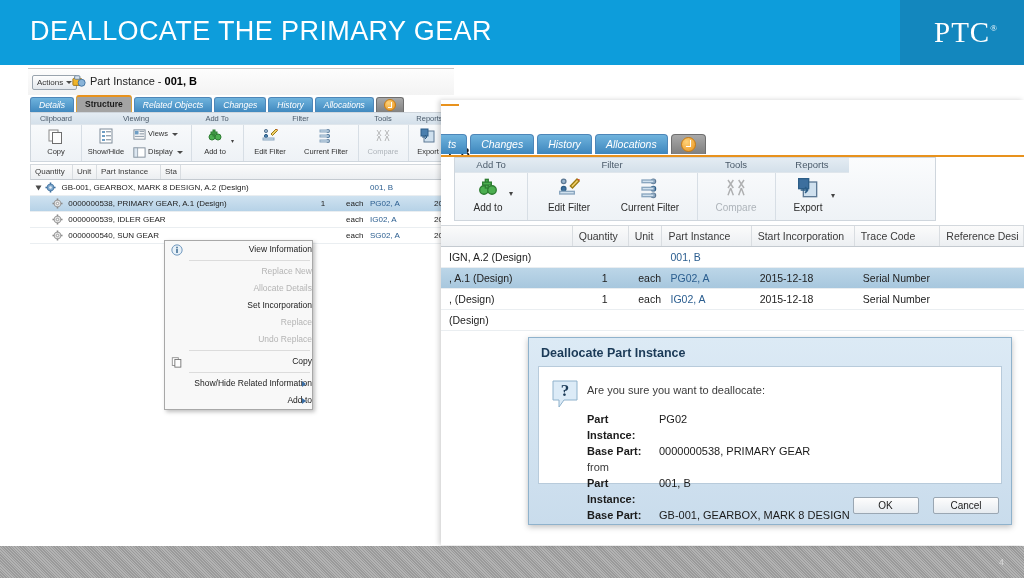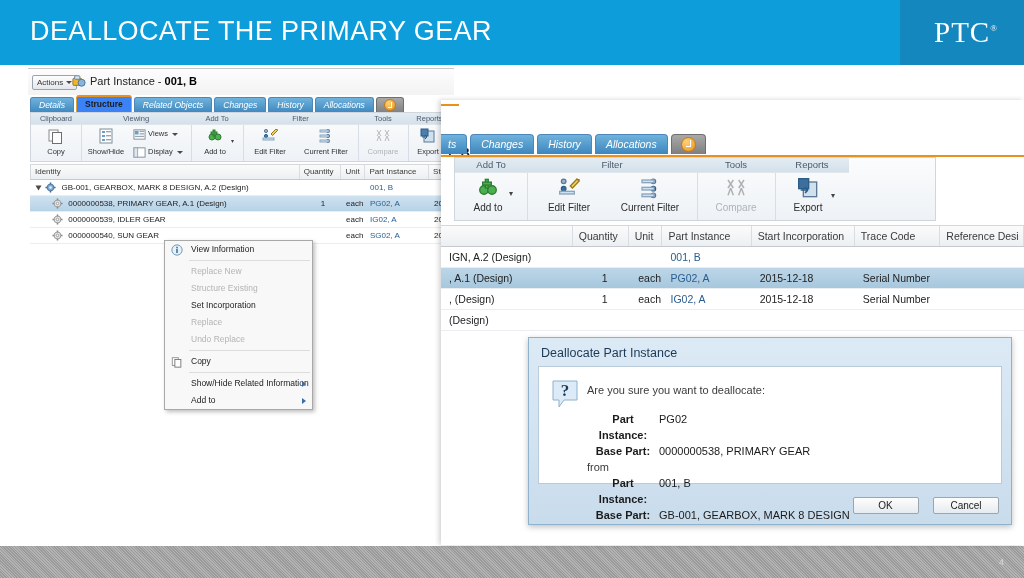--- a/index.html
+++ b/index.html
@@ -67,21 +67,21 @@
   .tab{
     position:relative;display:inline-block;height:15px;line-height:15px;
     padding:0 8px;margin-right:2px;font-size:8.5px;font-style:italic;
     color:#ffffff;border:1px solid #4d86b8;border-bottom:none;
     border-radius:3px 3px 0 0;
     background:linear-gradient(#6fb3dd,#3d86bd);
     vertical-align:bottom;white-space:nowrap;
   }
   .tab.active{
     color:#1b1b1b;font-style:normal;font-weight:bold;
-    background:#3b82f6;border:1px solid #d8a23c;border-bottom:none;
+    background:#a3a3a3;border:1px solid #d8a23c;border-bottom:none;
     border-top:2px solid #e8921d;height:16px;line-height:15px;
   }
   .tab.icon-tab{
     padding:0 7px;background:linear-gradient(#a9a9a9,#7f7f7f);border-color:#6f6f6f;
   }
   .tab-dot{
     display:inline-block;width:10px;height:10px;border-radius:50%;
     background:radial-gradient(circle at 35% 30%,#ffd37a,#e8921d);
     border:1px solid #c97b10;vertical-align:middle;position:relative;top:-1px;
   }
@@ -126,21 +126,21 @@
     border-bottom:3.5px solid transparent;border-left:5px solid #4a4a4a;
     margin-right:2px;vertical-align:middle;transform:rotate(90deg);}
 
   
   .ctxmenu{
     position:absolute;left:164px;top:240px;width:147px;
     background:#f8f8f8;border:1px solid #a8a8a8;
     box-shadow:2px 2px 4px rgba(0,0,0,.25);
     font-size:8.5px;color:#1b1b1b;
   }
-  .ctxmenu .mi{height:17px;line-height:17px;padding-left:26px;position:relative;white-space:nowrap;}
+  .ctxmenu .mi{height:17px;line-height:17px;padding-left:26px;position:relative;white-space:nowrap;text-align:right;}
   .ctxmenu .mi.dis{color:#b4b4b4;}
   .ctxmenu .mi.hl{
     background:linear-gradient(#f2f7fc,#dfeaf6);
     border:1px solid #a3c4e0;border-radius:2px;margin:0 1px;height:15px;line-height:15px;
     padding-left:25px;
   }
   .ctxmenu .sep{height:1px;background:#dcdcdc;margin:2px 2px 2px 24px;}
   .ctxmenu .arr{position:absolute;right:6px;top:6px;width:0;height:0;
     border-top:3px solid transparent;border-bottom:3px solid transparent;border-left:4px solid #3a6ea5;}
   .mi-ic{position:absolute;left:6px;top:3px;width:12px;height:12px;}
@@ -197,29 +197,29 @@
   .fg-td{font-size:10.5px;color:#222;line-height:20px;padding-left:8px;
     overflow:hidden;white-space:nowrap;box-sizing:border-box;}
   .fg-td.link{color:#2a5d8f;}
 
   
   .dialog{
     position:absolute;left:528px;top:337px;width:482px;height:186px;
     background:linear-gradient(#dceaf5,#c9dcec);
     border:1px solid #8fb2cc;box-shadow:0 2px 6px rgba(0,0,0,.25);
   }
-  .dlg-title{position:absolute;left:12px;top:8px;font-size:12.5px;font-weight:normal;color:#1b3a57;}
+  .dlg-title{position:absolute;left:12px;top:8px;font-size:12.5px;font-weight:bold;color:#1b3a57;}
   .dlg-body{
     position:absolute;left:9px;top:28px;width:462px;height:116px;
     background:#ffffff;border:1px solid #b8cbdb;
   }
   .qmark{position:absolute;left:12px;top:12px;width:28px;height:30px;}
   .dlg-q{position:absolute;left:48px;top:17px;font-size:11px;color:#3b3b3b;}
   .dlg-grid{position:absolute;left:48px;top:44px;font-size:11px;color:#1b1b1b;}
-  .dlg-row{display:flex;line-height:16px;text-align:center;}
+  .dlg-row{display:flex;line-height:16px;}
   .dlg-lbl{width:72px;font-weight:bold;}
   .dlg-val{white-space:nowrap;}
   .dlg-from{line-height:16px;color:#3b3b3b;}
   .dlg-btns{position:absolute;right:12px;bottom:10px;}
   .dlg-btn{
     display:inline-block;width:64px;height:15px;line-height:15px;text-align:center;
     font-size:10px;color:#1b1b1b;margin-left:10px;
     border:1px solid #9aa7b3;border-radius:2px;
     background:linear-gradient(#fdfdfd,#e6ebf0);
   }
@@ -391,21 +391,20 @@
           </span>
           <span class="lbl">Export</span>
         </div>
         <span class="rsplit" style="left:34px;top:12px;">▾</span>
       </div>
     </div>
   </div>
 
   <div class="tbl">
     <div class="th-row">
-      <div class="th" style="width:270px;">Identity</div>
       <div class="th" style="width:42px;">Quantity</div>
       <div class="th" style="width:24px;">Unit</div>
       <div class="th" style="width:64px;">Part Instance</div>
       <div class="th" style="width:20px;">Sta</div>
     </div>
 
     <div class="tr">
       <div class="td" style="width:270px;padding-left:6px;">
         <span class="tri"></span>
         <svg class="gear-ic" viewBox="0 0 14 14">
@@ -484,21 +483,21 @@
   <div class="mi">
     <svg class="mi-ic" viewBox="0 0 14 14">
         <circle cx="7" cy="7" r="6" fill="#e8f1f8" stroke="#5c8ab4"></circle>
         <rect x="6.2" y="5.5" width="1.6" height="5" fill="#2c5d87"></rect>
         <rect x="6.2" y="3.2" width="1.6" height="1.6" fill="#2c5d87"></rect>
       </svg>
     <span>View Information</span>
   </div>
   <div class="sep"></div>
   <div class="mi dis"><span>Replace New</span></div>
-  <div class="mi dis"><span>Structure Existing</span></div>
+  <div class="mi dis"><span>Allocate Details</span></div>
   <div class="mi"><span>Set Incorporation</span></div>
   <div class="mi dis"><span>Replace</span></div>
   <div class="mi dis"><span>Undo Replace</span></div>
   <div class="sep"></div>
   <div class="mi">
     <svg class="mi-ic" viewBox="0 0 14 14">
         <rect x="1.5" y="2" width="7" height="9" fill="#fff" stroke="#8a8a8a"></rect>
         <rect x="4.5" y="4" width="7" height="9" fill="#fdfdfd" stroke="#6e6e6e"></rect>
       </svg>
     <span>Copy</span>

